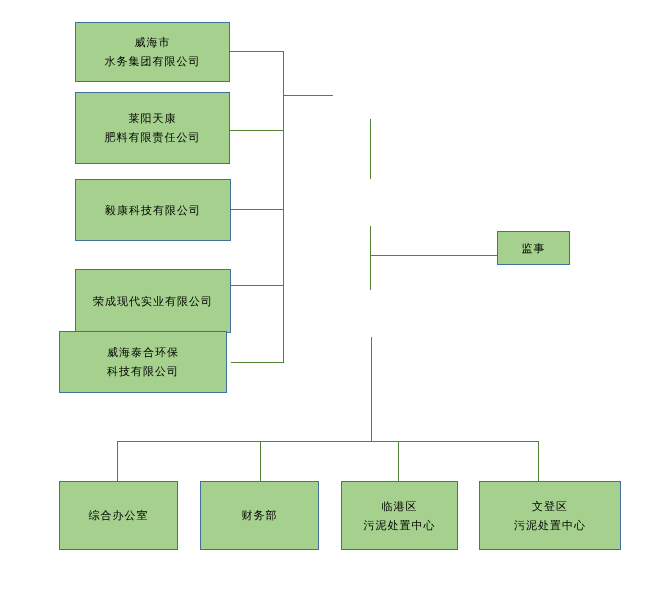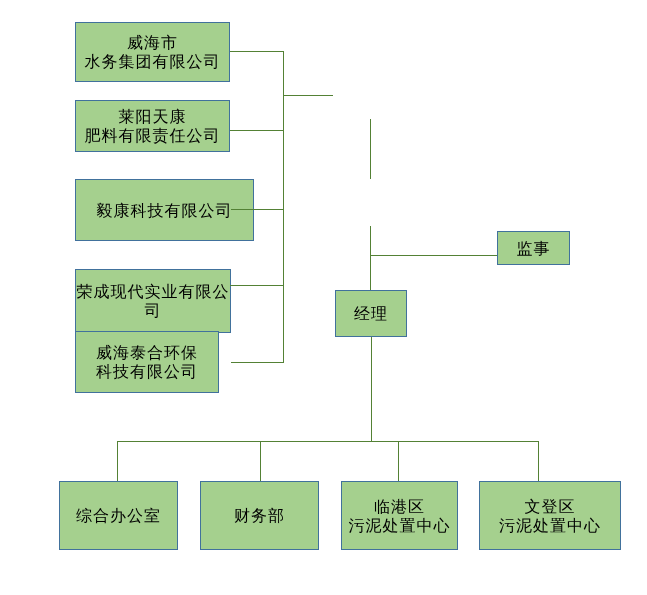--- a/index.html
+++ b/index.html
@@ -19,21 +19,21 @@
     position:relative;width:647px;height:595px;
     background:var(--background);
     overflow:hidden;
   }
   .node{
     position:absolute;
     box-sizing:border-box;
     background:var(--box-fill);
     border:1.5px solid var(--box-border);
     color:var(--text);
-    font-size:16px;
+    font-size:11px;
     line-height:19px;
     display:flex;
     align-items:center;
     justify-content:center;
     text-align:center;
     white-space:pre-line;
     letter-spacing:1px;
   }
   .hline{
     position:absolute;height:1px;
@@ -44,29 +44,28 @@
     background:var(--line);
   }
 </style>
 </head>
 <body>
 
 <div class="canvas">
 
   <div class="node" style="left:75px;top:22px;width:155px;height:60px">威海市
 水务集团有限公司</div>
-  <div class="node" style="left:75px;top:100px;width:155px;height:52px">莱阳天康
+  <div class="node" style="left:75px;top:92px;width:155px;height:72px">莱阳天康
 肥料有限责任公司</div>
-  <div class="node" style="left:75px;top:179px;width:179px;height:62px">毅康科技有限公司</div>
+  <div class="node" style="left:75px;top:179px;width:156px;height:62px">毅康科技有限公司</div>
   <div class="node" style="left:75px;top:269px;width:156px;height:64px">荣成现代实业有限公司</div>
-  <div class="node" style="left:75px;top:331px;width:144px;height:62px">威海泰合环保
+  <div class="node" style="left:59px;top:331px;width:168px;height:62px">威海泰合环保
 科技有限公司</div>
 
   <div class="node" style="left:497px;top:231px;width:73px;height:34px">监事</div>
-  <div class="node" style="left:335px;top:290px;width:72px;height:47px">经理</div>
 
   <div class="node" style="left:200px;top:481px;width:119px;height:69px">财务部</div>
   <div class="node" style="left:59px;top:481px;width:119px;height:69px">综合办公室</div>
   <div class="node" style="left:341px;top:481px;width:117px;height:69px">临港区
 污泥处置中心</div>
   <div class="node" style="left:479px;top:481px;width:142px;height:69px">文登区
 污泥处置中心</div>
 
   <div class="hline" style="left:230px;top:51px;width:53px"></div>
   <div class="hline" style="left:230px;top:130px;width:53px"></div>

